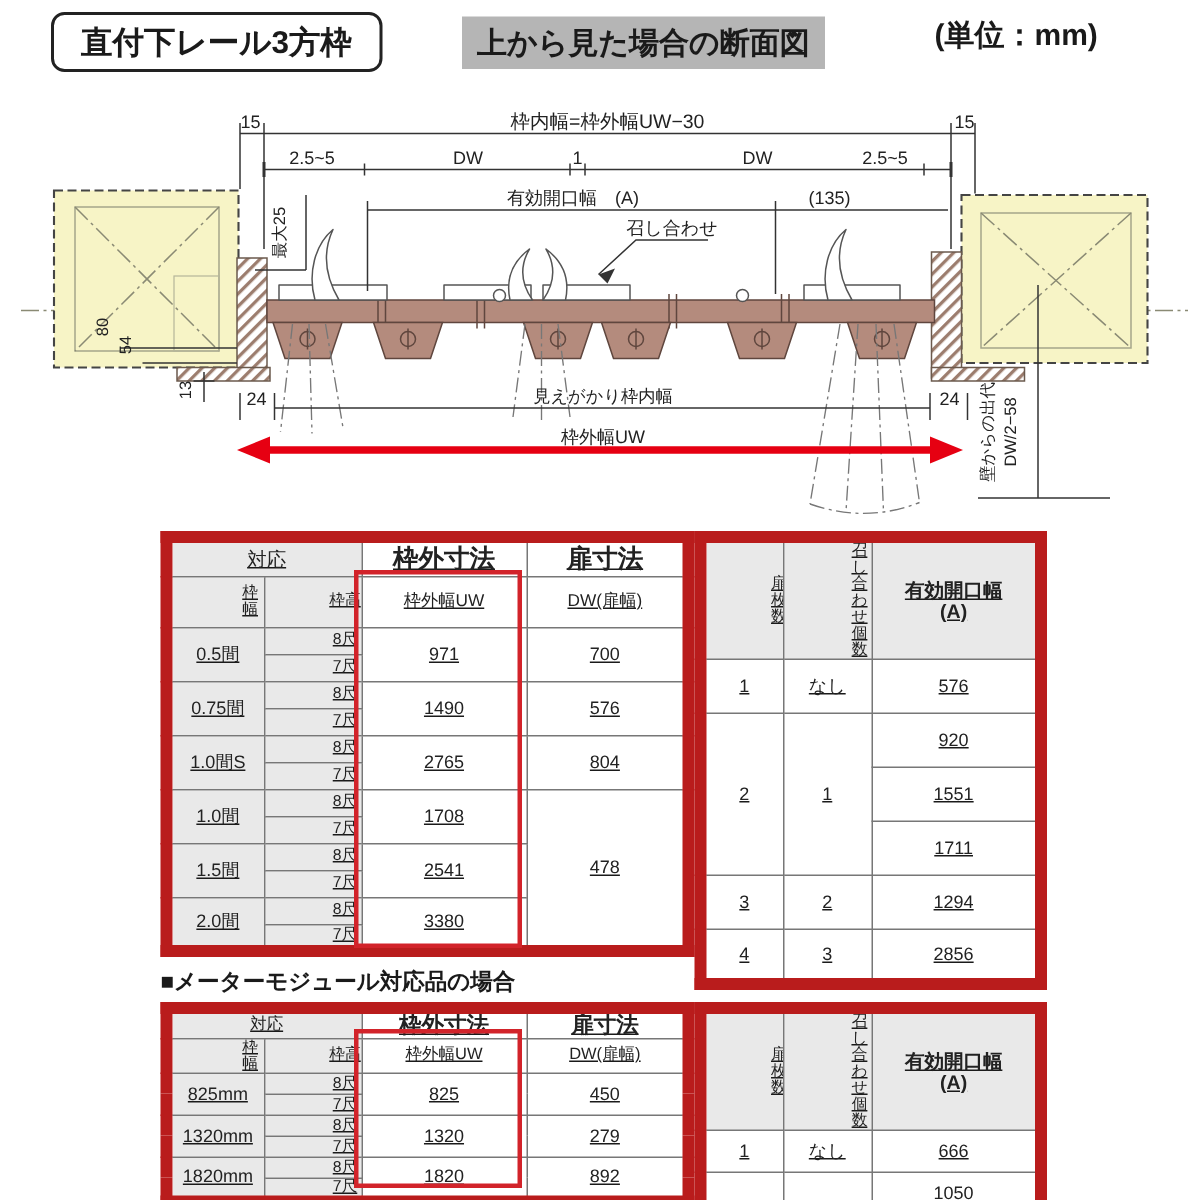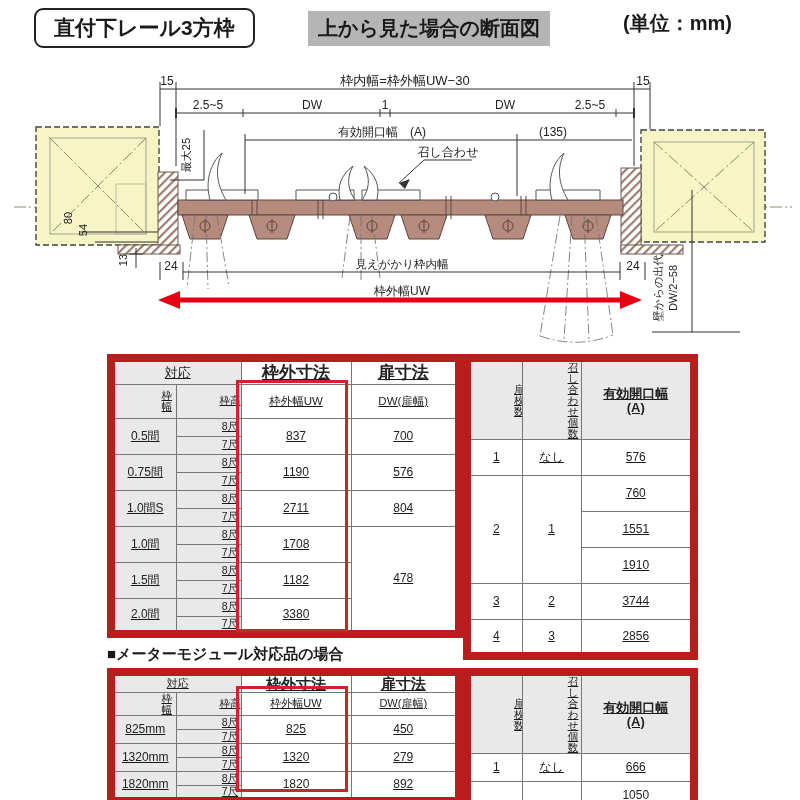--- a/index.html
+++ b/index.html
@@ -219,57 +219,57 @@
     </tr>
     <tr style="height:34px">
       <th class="lbl sm">枠幅</th>
       <th class="lbl sm">枠高</th>
       <th style="font-size:11.5px">枠外幅UW</th>
       <th style="font-size:11.5px">DW(扉幅)</th>
     </tr>
     <tr style="height:18px">
       <td rowspan="2" class="lbl">0.5間</td>
       <td class="lbl sm">8尺</td>
-      <td rowspan="2">837</td>
+      <td rowspan="2">971</td>
       <td rowspan="2">700</td>
     </tr>
     <tr style="height:18px">
           <td class="lbl sm">7尺</td>
         </tr>
     <tr style="height:18px">
       <td rowspan="2" class="lbl">0.75間</td>
       <td class="lbl sm">8尺</td>
-      <td rowspan="2">1190</td>
+      <td rowspan="2">1490</td>
       <td rowspan="2">576</td>
     </tr>
     <tr style="height:18px">
           <td class="lbl sm">7尺</td>
         </tr>
     <tr style="height:18px">
       <td rowspan="2" class="lbl">1.0間S</td>
       <td class="lbl sm">8尺</td>
-      <td rowspan="2">2711</td>
+      <td rowspan="2">2765</td>
       <td rowspan="2">804</td>
     </tr>
     <tr style="height:18px">
           <td class="lbl sm">7尺</td>
         </tr>
     <tr style="height:18px">
       <td rowspan="2" class="lbl">1.0間</td>
       <td class="lbl sm">8尺</td>
       <td rowspan="2">1708</td>
       <td rowspan="6">478</td>
     </tr>
     <tr style="height:18px">
           <td class="lbl sm">7尺</td>
         </tr>
     <tr style="height:18px">
       <td rowspan="2" class="lbl">1.5間</td>
       <td class="lbl sm">8尺</td>
-      <td rowspan="2">1182</td>
+      <td rowspan="2">2541</td>
     </tr>
     <tr style="height:18px">
           <td class="lbl sm">7尺</td>
         </tr>
     <tr style="height:18px">
       <td rowspan="2" class="lbl">2.0間</td>
       <td class="lbl sm">8尺</td>
       <td rowspan="2">3380</td>
     </tr>
     <tr style="height:18px">
@@ -294,35 +294,35 @@
     </tr>
     <tr style="height:18px">
       <td rowspan="2">1</td>
       <td rowspan="2">なし</td>
       <td rowspan="2">576</td>
     </tr>
     <tr style="height:18px"></tr>
     <tr style="height:18px">
       <td rowspan="6">2</td>
       <td rowspan="6">1</td>
-      <td rowspan="2">760</td>
+      <td rowspan="2">920</td>
     </tr>
     <tr style="height:18px"></tr>
     <tr style="height:18px">
       <td rowspan="2">1551</td>
     </tr>
     <tr style="height:18px"></tr>
     <tr style="height:18px">
-      <td rowspan="2">1910</td>
+      <td rowspan="2">1711</td>
     </tr>
     <tr style="height:18px"></tr>
     <tr style="height:18px">
       <td rowspan="2">3</td>
       <td rowspan="2">2</td>
-      <td rowspan="2">3744</td>
+      <td rowspan="2">1294</td>
     </tr>
     <tr style="height:18px"></tr>
     <tr style="height:18px">
       <td rowspan="2">4</td>
       <td rowspan="2">3</td>
       <td rowspan="2">2856</td>
     </tr>
     <tr style="height:18px"></tr>
   </tbody>
     </table>

